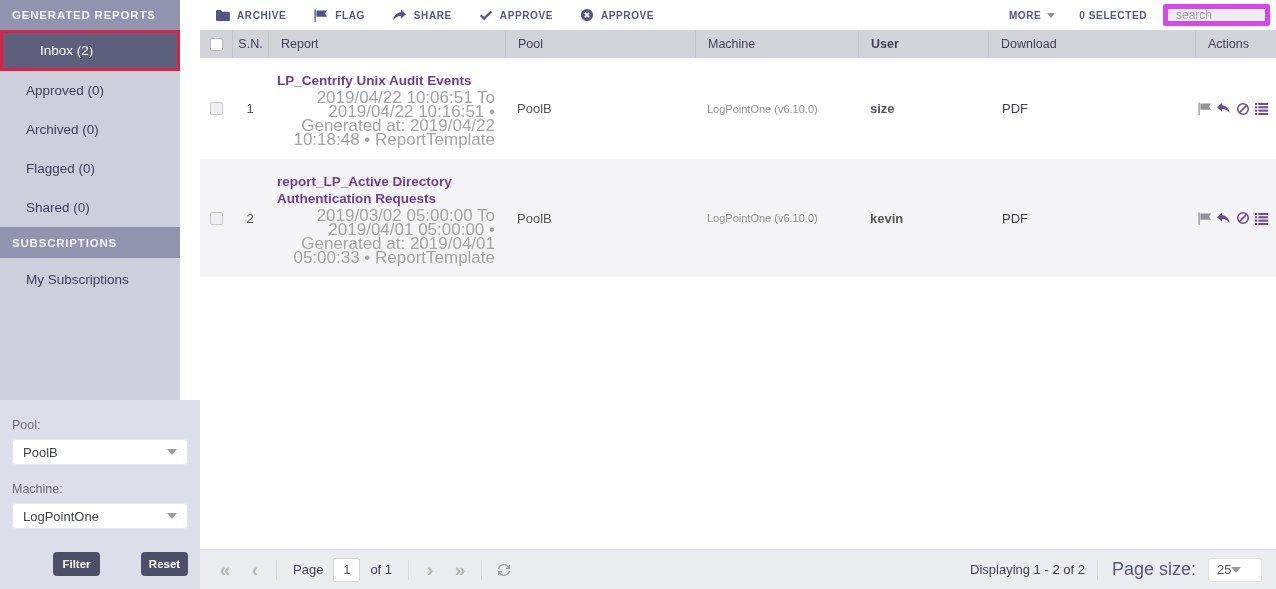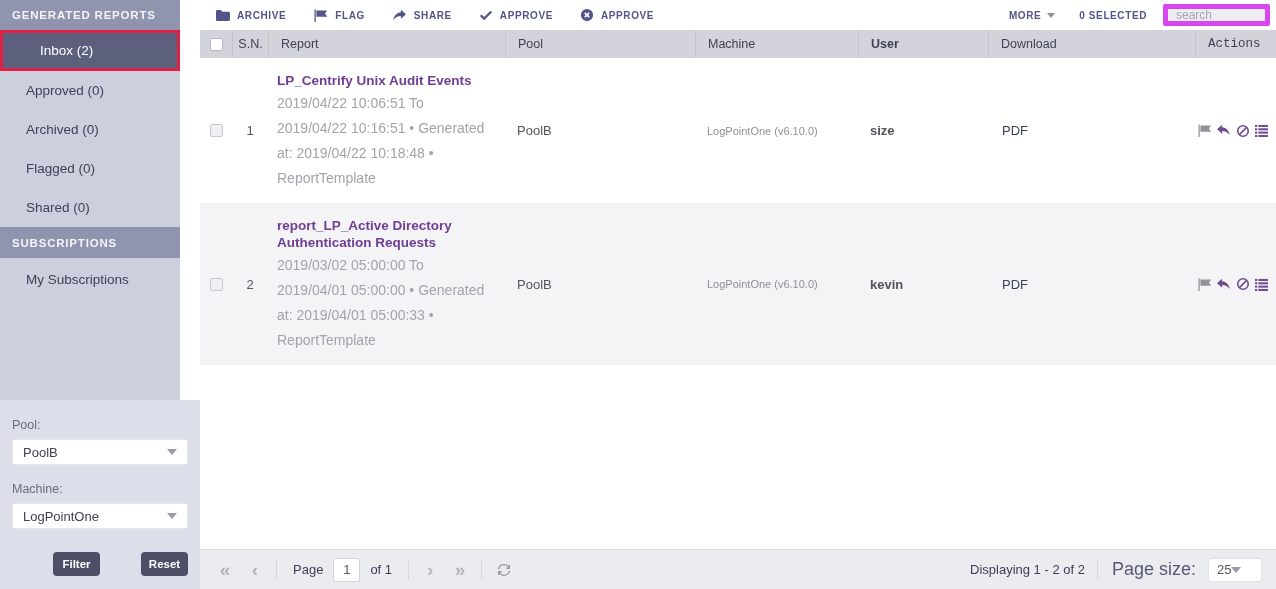--- a/index.html
+++ b/index.html
@@ -45,33 +45,33 @@
   .thead { display:flex; height:28px; background:#d3d4db; }
   .th { display:flex; align-items:center; padding-left:12px; font-size:12.5px; color:#3f4258; border-left:1px solid #c3c4cd; }
   .th:first-child { border-left:none; }
   .col-check { width:32px; justify-content:center; padding-left:0; }
   .col-sn { width:36px; justify-content:center; padding-left:0; }
   .col-report { width:237px; }
   .col-pool { width:190px; }
   .col-machine { width:163px; }
   .col-user { width:130px;font-weight:bold; }
   .col-download { width:207px; }
-  .col-actions { width:81px;font-family:Liberation Mono, monospace; }
+  .col-actions { width:81px; }
 
   .checkbox { width:13px; height:13px; background:#fff; border:1px solid #b6b6c1; border-radius:2px; cursor:pointer; }
   .row-checkbox { background:#f0f0f3; border-color:#c8c8d0; }
 
   .trow { display:flex; align-items:center; }
   .trow.odd { background:#fff; min-height:92px; }
   .trow.even { background:#f4f4f7; min-height:112px; }
   .td { display:flex; align-items:center; padding-left:12px; font-size:13px; color:#53545c; align-self:stretch; }
   .td.col-check, .td.col-sn { padding-left:0; justify-content:center; }
   .td.col-report { display:block; padding:14px 10px 12px 9px; align-self:center; }
   .report-title { font-size:13.5px; font-weight:bold; color:#6f3e93; line-height:17px; margin-bottom:2px; cursor:pointer; }
-  .report-meta { font-size:14px; color:#a3a3ab; line-height:25px; }
+  .report-meta { font-size:17px; color:#a3a3ab; line-height:14px;text-align:right; }
   .td.col-machine { font-size:11px; color:#8f9098; }
   .td.col-download { color:#3d3f5a; padding-left:14px; cursor:pointer; }
   .td.col-actions { padding-left:1px; gap:2px; }
   .act-icon { display:flex; align-items:center; justify-content:center; width:17px; height:17px; color:#6f4b92; cursor:pointer; }
   .act-icon.gray { color:#92929a; }
 
   
   .bottombar { position:absolute; left:0; bottom:0; width:1076px; height:40px; background:#ebecf0; border-top:1px solid #dadae0;
                display:flex; align-items:center; padding:0 14px 0 10px; }
   .pg-arrow { font-size:19px; font-weight:bold; color:#b4b4bb; width:30px; text-align:center; cursor:pointer; user-select:none; }

